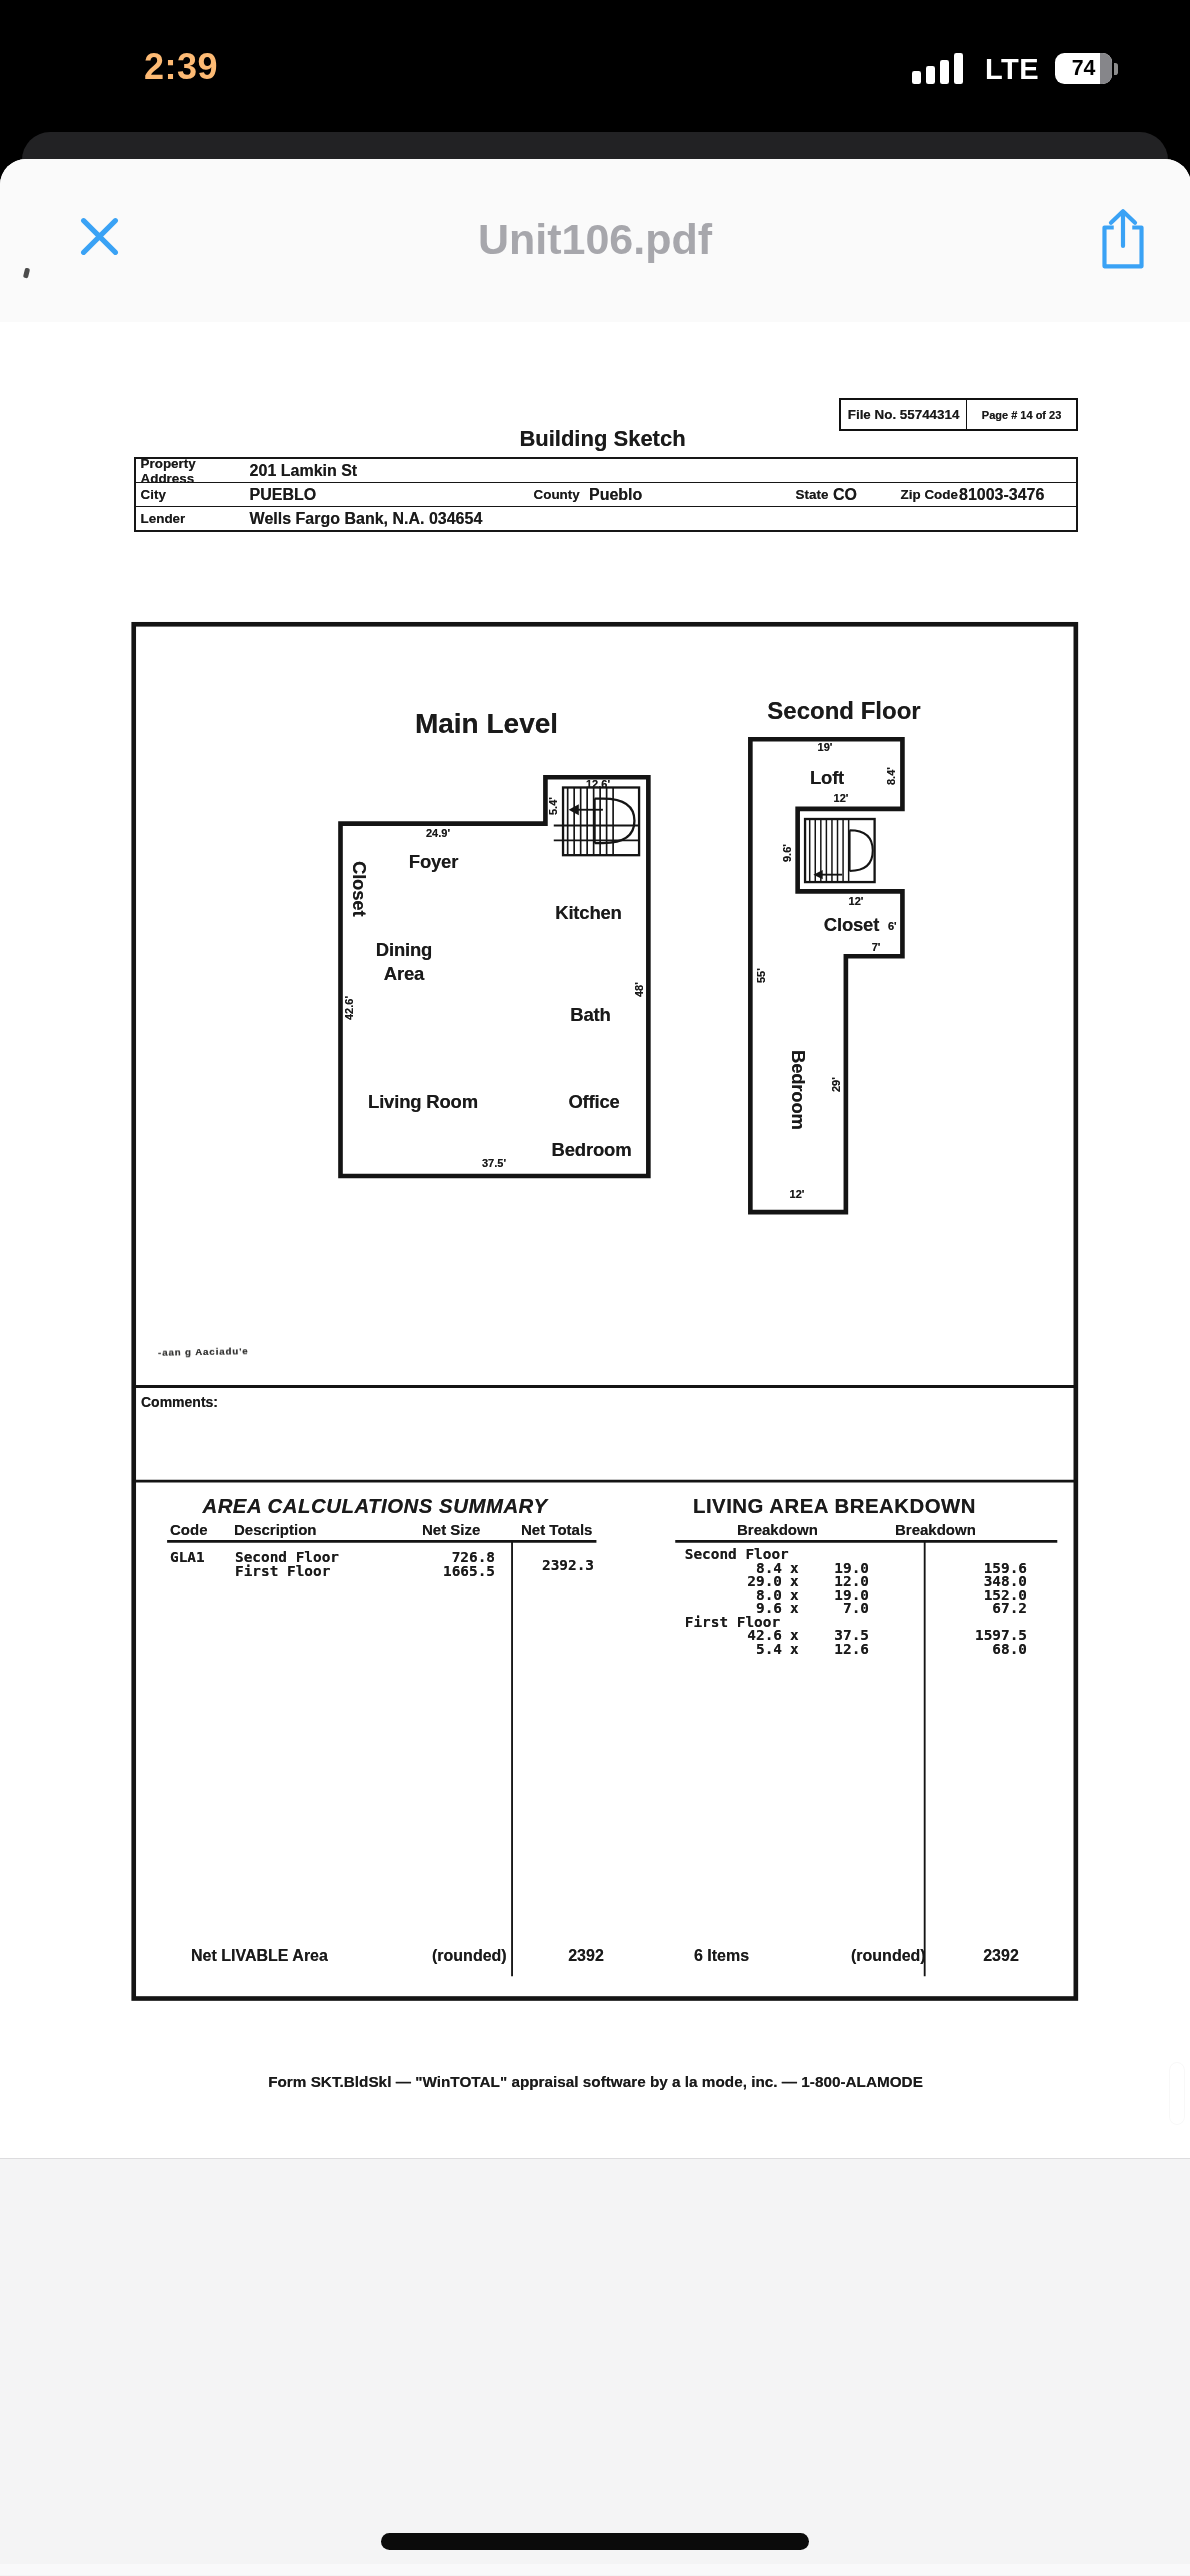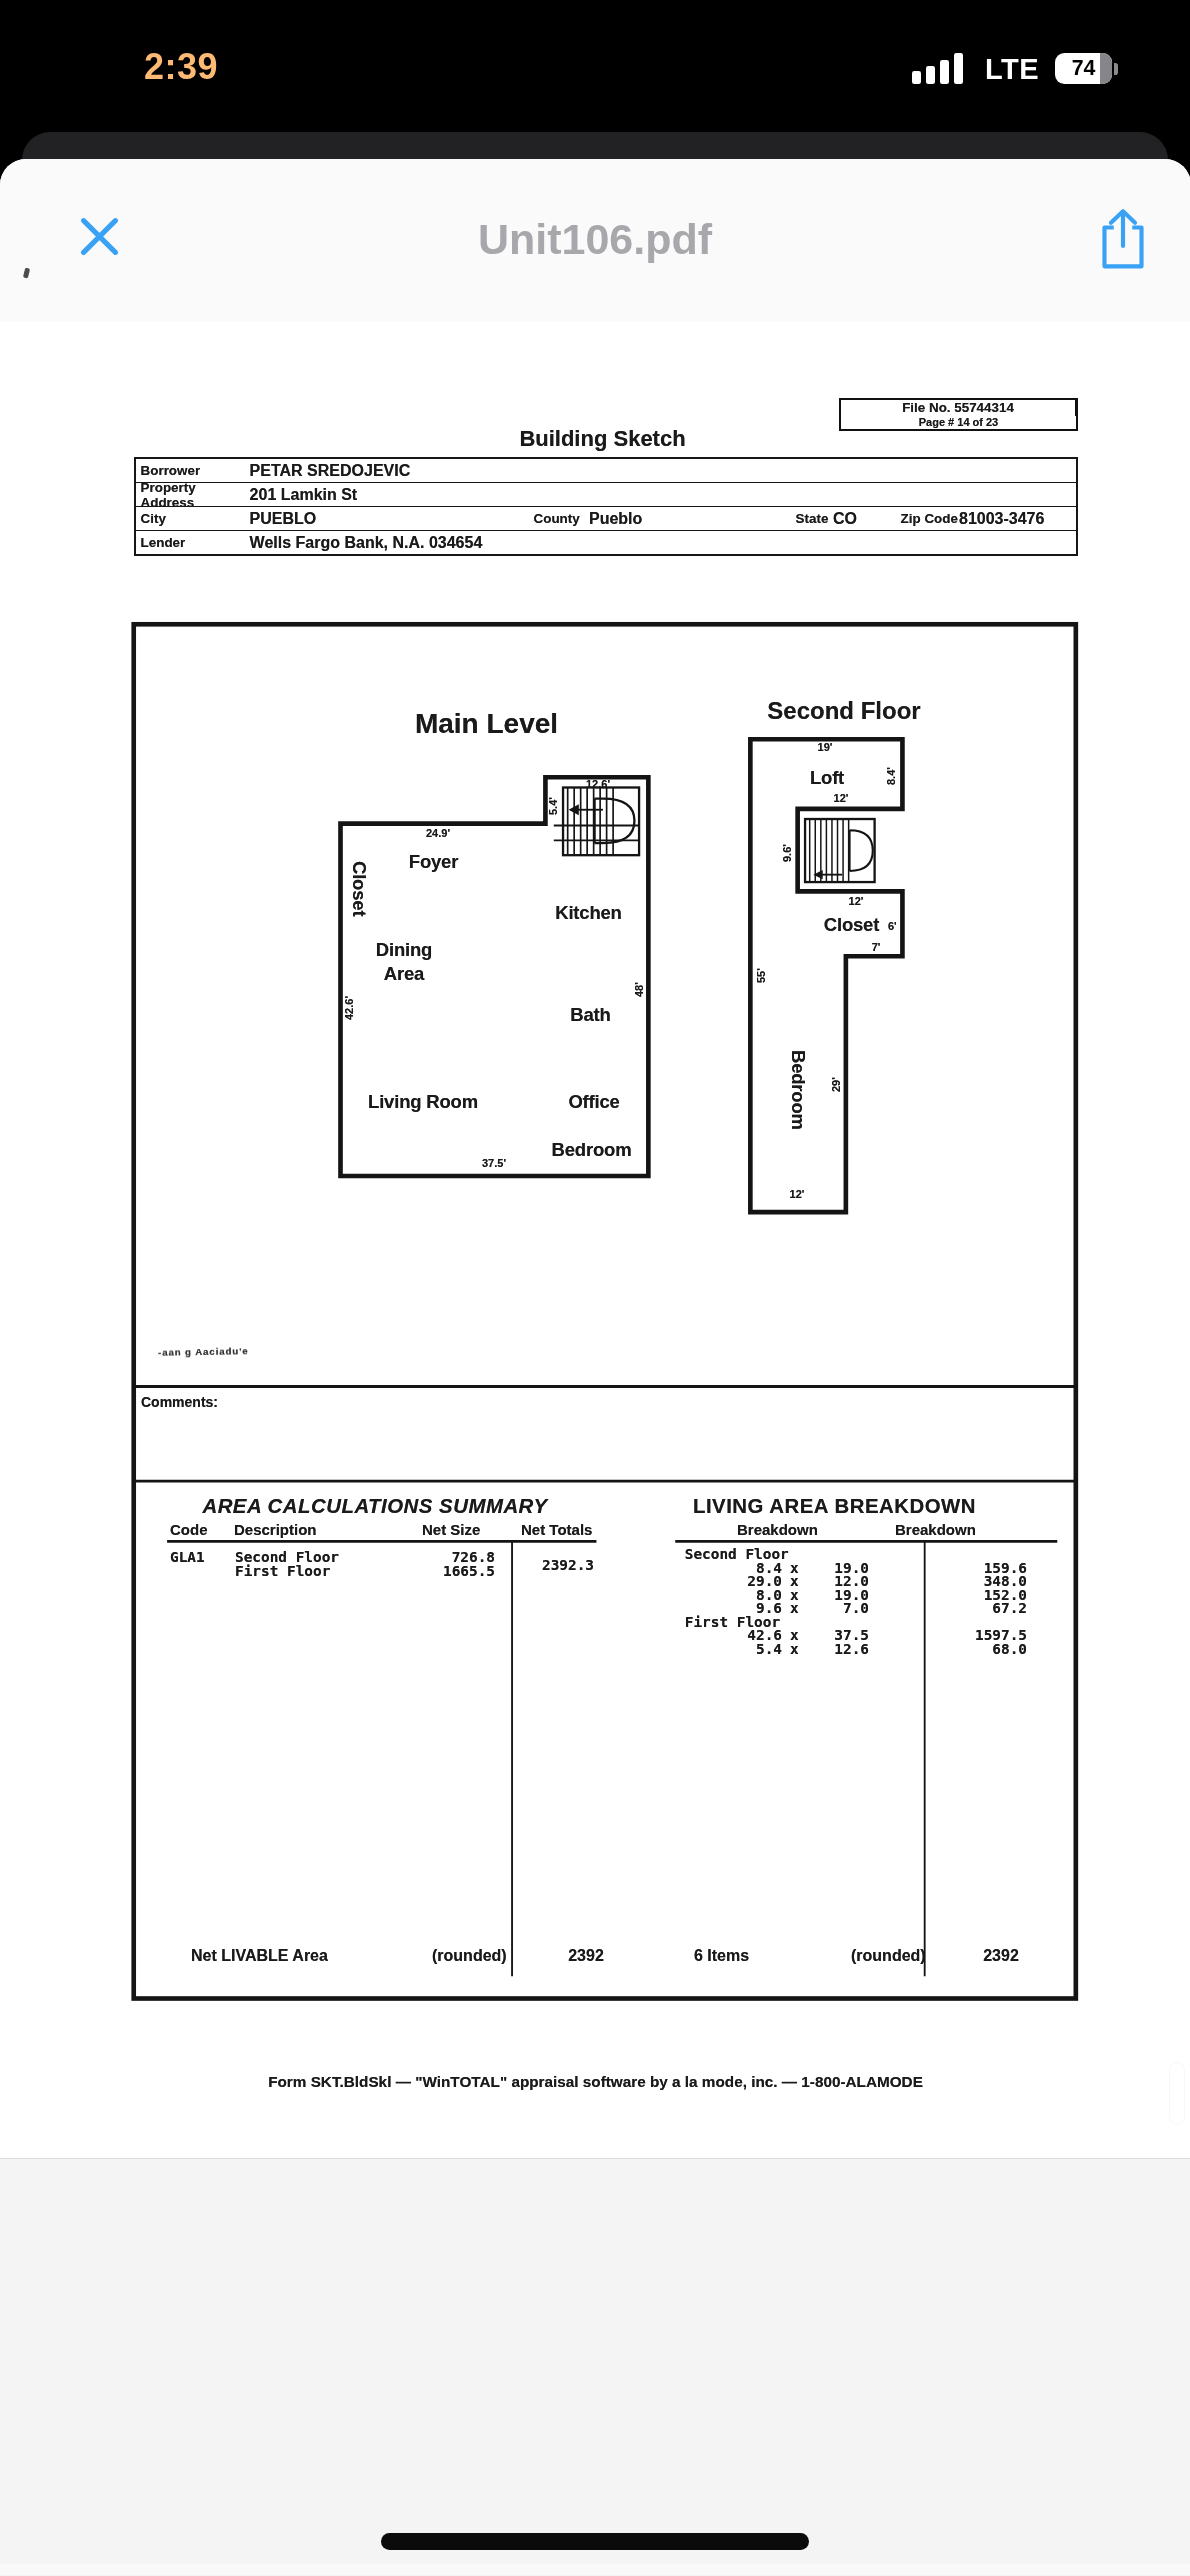--- a/index.html
+++ b/index.html
@@ -115,32 +115,28 @@
           <path d="M144 1148 H1160" stroke-width="3"></path>
           <path d="M144 1250 H1160" stroke-width="3"></path>
 
           <path d="M180 1315 H643" stroke-width="3"></path>
           <path d="M728 1315 H1140" stroke-width="3"></path>
           <path d="M552 1315 V1784" stroke-width="2"></path>
           <path d="M997 1315 V1784" stroke-width="2"></path>
         </g>
       </svg>
 
-      <div class="abs" style="left:839px;top:76px;width:235px;height:29px;border:2.3px solid #111;display:flex;flex-direction:column;">
+      <div class="abs" style="left:839px;top:76px;width:235px;height:29px;border:2.3px solid #111;display:flex;">
         <div class="fc" style="flex:1.15;font-size:13.4px;font-weight:700;border-right:1.9px solid #111;white-space:nowrap;">File No. 55744314</div>
         <div class="fc" style="flex:1;font-size:11px;font-weight:700;white-space:nowrap;">Page # 14 of 23</div>
       </div>
 
       <div class="abs" style="left:417px;top:104px;width:371px;text-align:center;font-size:22px;font-weight:700;">Building Sketch</div>
 
       <div class="abs itbl" style="left:134px;top:135px;width:940px;">
-        <div class="irow">
-          <span class="ilbl">Borrower</span>
-          <span class="ival">PETAR SREDOJEVIC</span>
-        </div>
         <div class="irow">
           <span class="ilbl">Property Address</span>
           <span class="ival">201 Lamkin St</span>
         </div>
         <div class="irow">
           <span class="ilbl">City</span>
           <span class="ival">PUEBLO</span>
           <span class="abs ilbl" style="left:393px;width:auto;">County</span>
           <span class="abs ival" style="left:453px;">Pueblo</span>
           <span class="abs ilbl" style="left:655px;width:auto;">State</span>

